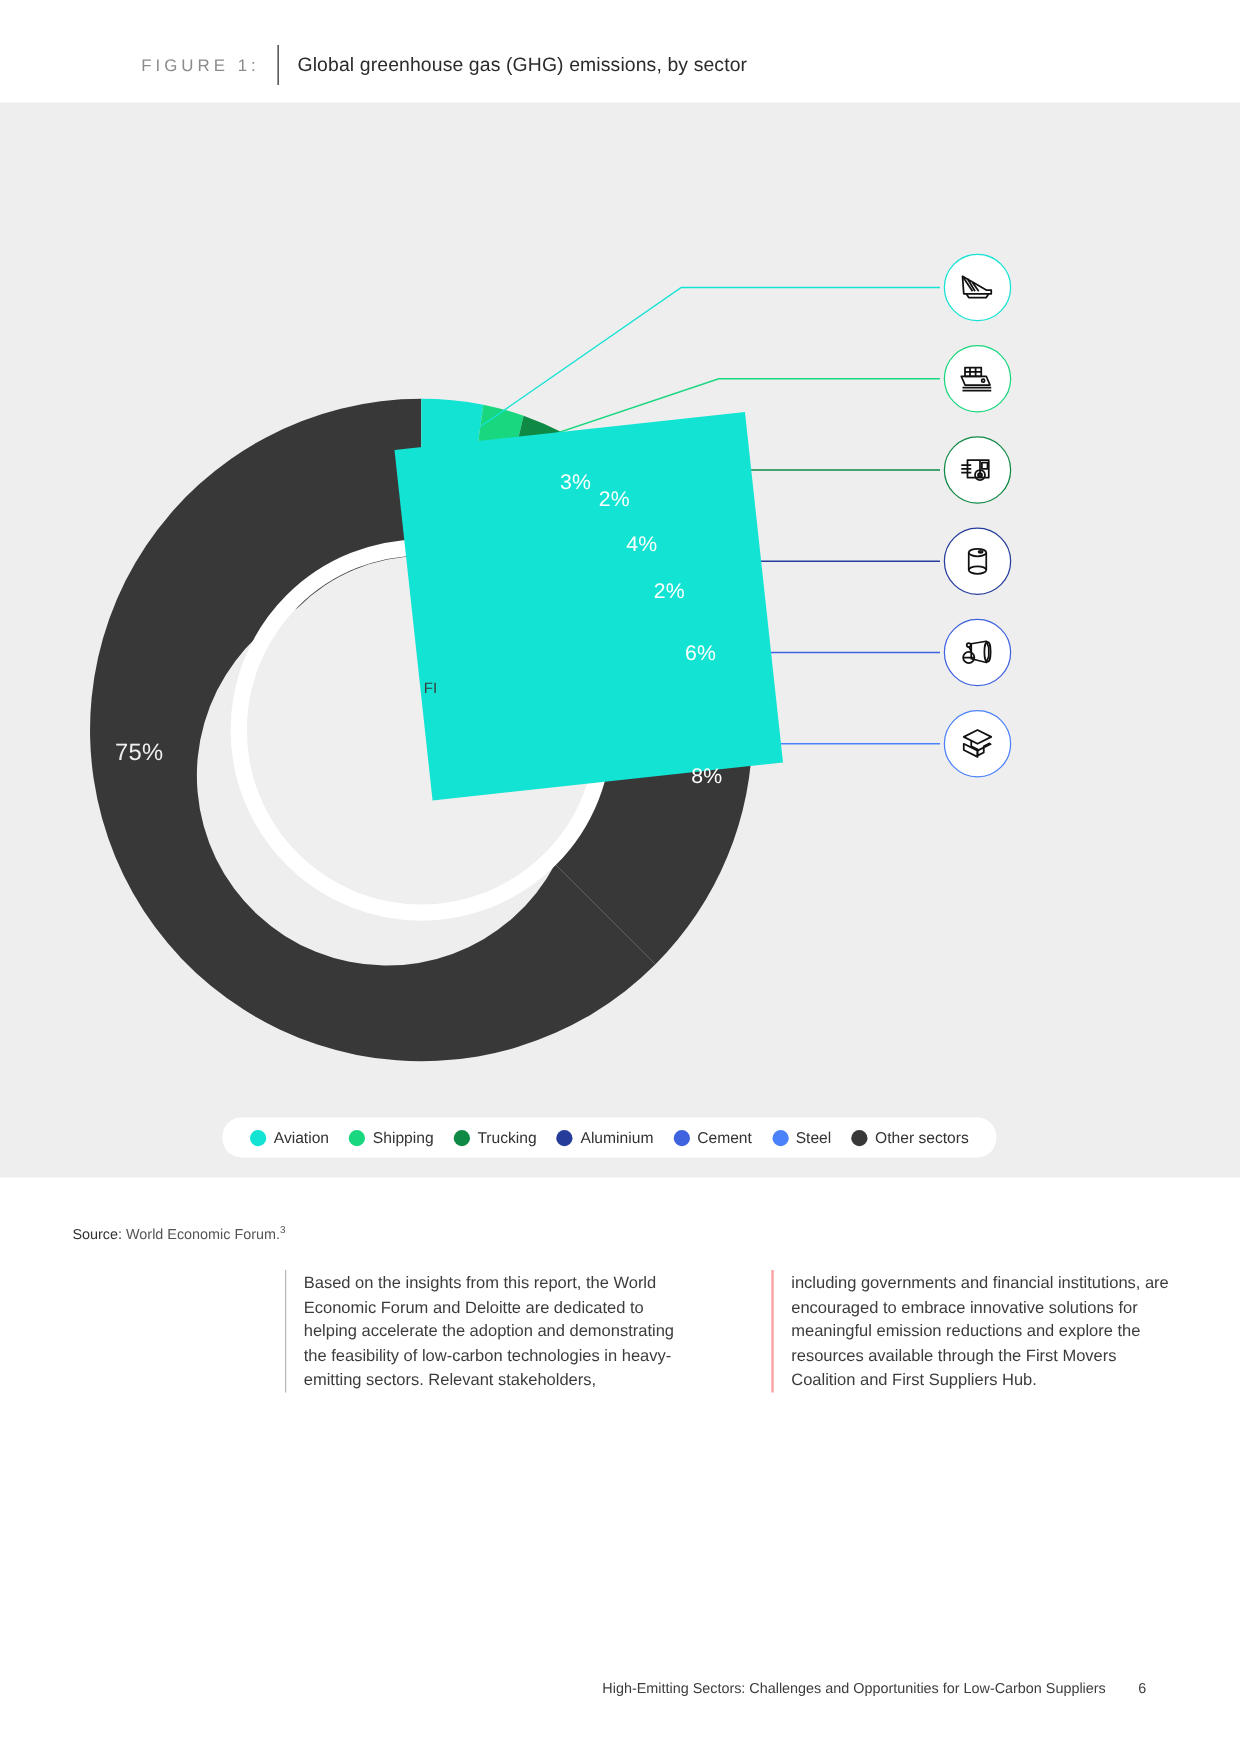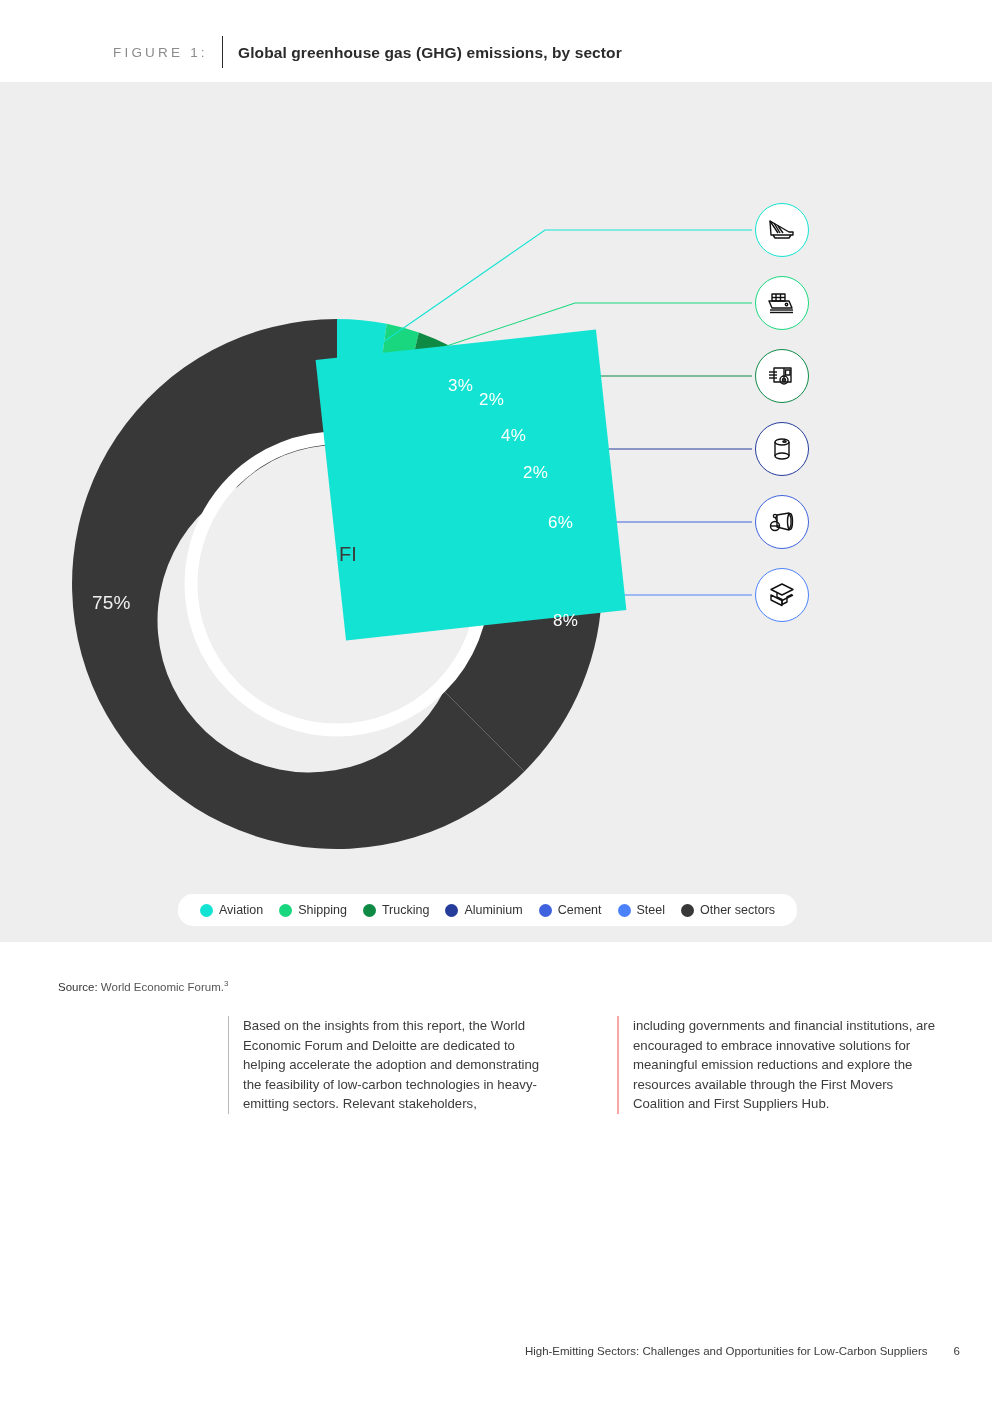--- a/index.html
+++ b/index.html
@@ -18,42 +18,42 @@
   }
   .fig-label{
     position:absolute; left:113px; top:45px;
     font-size:13.5px; letter-spacing:3.2px; color:#8b8b8b; font-weight:400;
   }
   .fig-divider{
     position:absolute; left:222px; top:36px; width:1px; height:32px; background:#2b2b2b;
   }
   .fig-title{
     position:absolute; left:238px; top:44px;
-    font-size:15.5px; font-weight:700; color:#2b2b2b; letter-spacing:.1px;
+    font-size:15.5px; font-weight:400; color:#2b2b2b; letter-spacing:.1px;
   }
 
   
   .fig-panel{
     position:absolute; left:0; top:82px; width:992px; height:860px;
     background:#eeeeee;
   }
 
   .chart-stage{ position:absolute; left:0; top:0; width:992px; height:860px; }
   .chart-svg{ position:absolute; left:0; top:0; }
 
   
   .pct{
     position:absolute; color:#ffffff; font-size:17px; font-weight:400;
     font-family:"Liberation Sans", sans-serif; white-space:nowrap;
     letter-spacing:.2px;
   }
   .pct-75{ color:#f0f0f0; font-size:19px; }
 
   .center-label{
-    position:absolute; color:#3a3a3a; font-size:20px; white-space:nowrap;
+    position:absolute; color:#3a3a3a; font-size:12px; white-space:nowrap;
   }
 
   
   .cyan-artifact{
     position:absolute; left:330px; top:262px; width:282px; height:282px;
     background:#13E3D2; transform:rotate(-6.2deg); transform-origin:50% 50%;
   }
 
   
   .icon-badge{
@@ -89,21 +89,21 @@
     font-size:13.2px; line-height:19.5px; color:#3c3c3c;
     padding-left:14px;
   }
   .col-left{ left:228px; border-left:1px solid #b9b9b9; }
   .col-right{ left:582px; border-left:2px solid #fca5a5;margin-left:35px; }
 
   
   .footer{
     position:absolute; left:0; top:1345px; width:992px;
     display:flex; justify-content:flex-end; align-items:center;
-    padding-right:32px; font-size:11.5px; color:#3c3c3c;
+    padding-right:75px; font-size:11.5px; color:#3c3c3c;
   }
   .footer-pg{ margin-left:26px; font-weight:400; }
 </style>
 </head>
 <body>
 
 <div class="page">
 
   <div class="fig-header">
     <div class="fig-label">FIGURE 1:</div>

